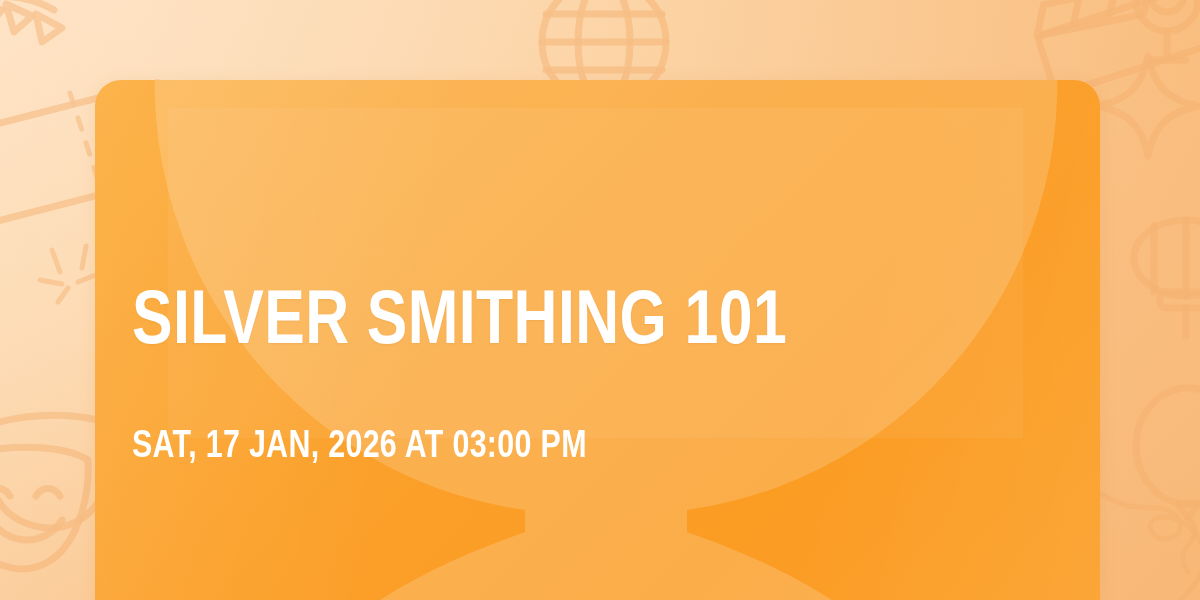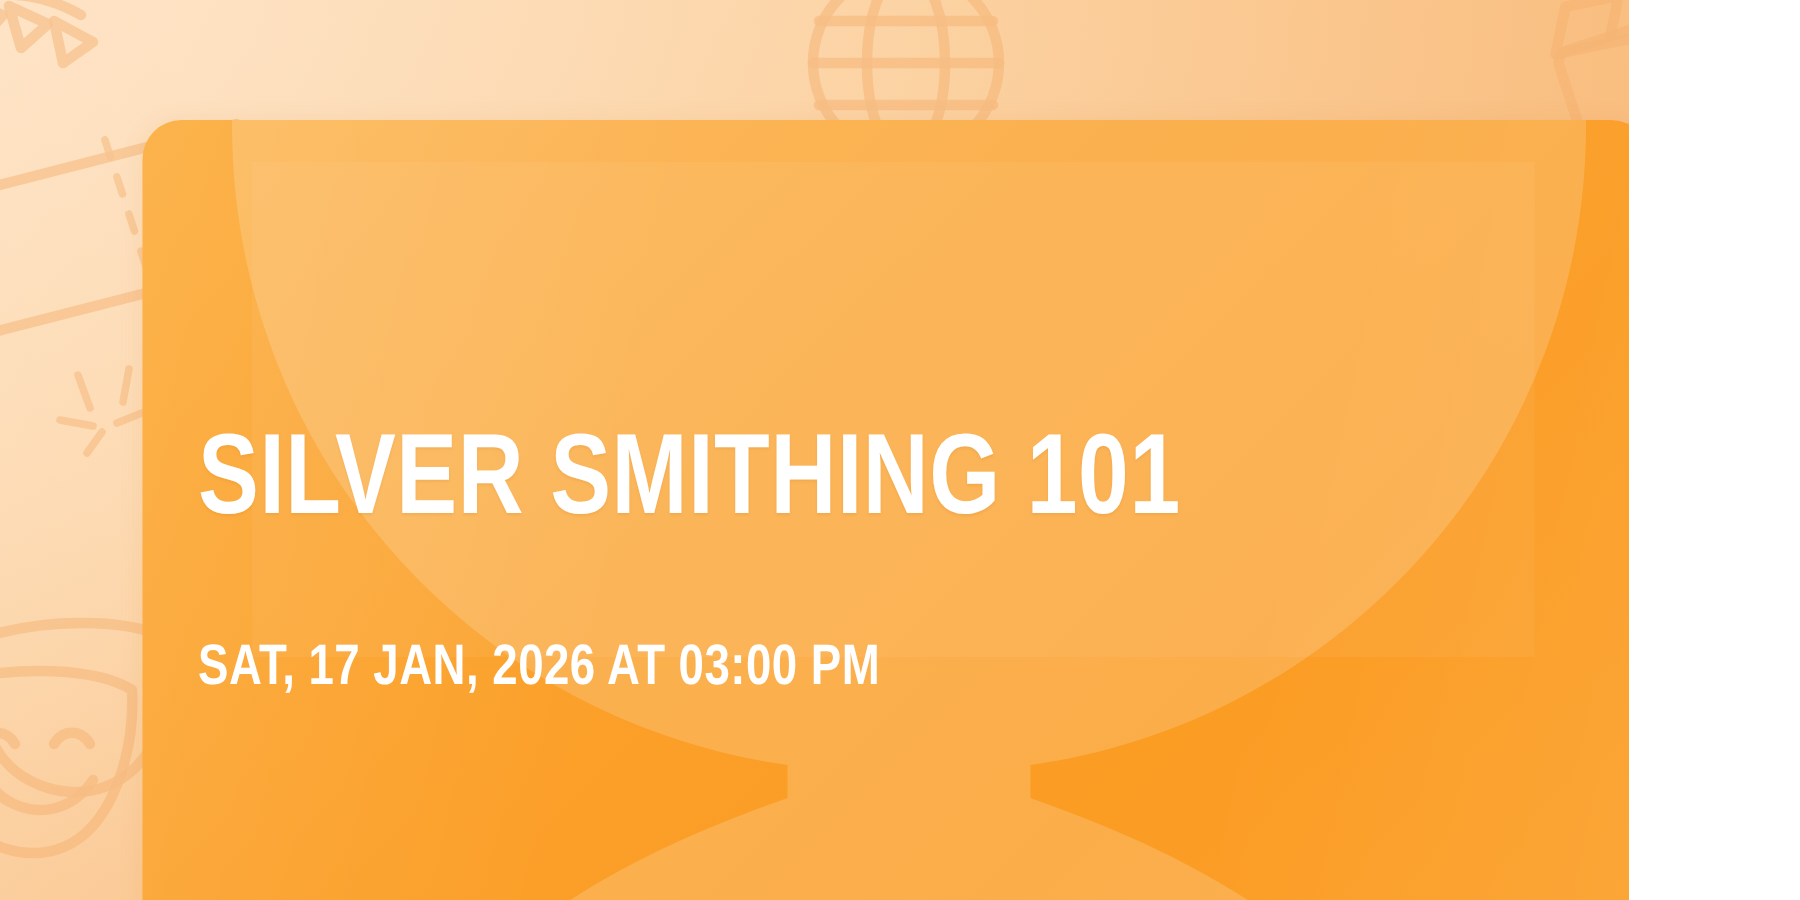--- a/index.html
+++ b/index.html
@@ -7,21 +7,21 @@
     margin: 0;
     padding: 0;
     background: #ffffff;
   }
   body {
     font-family: "Liberation Sans", sans-serif;
   }
 
   #banner {
     position: relative;
-    width: 1086px;
+    width: 1200px;
     height: 600px;
     overflow: hidden;
     background: #0f766e;
   }
 
   
   .bg-base {
     position: absolute;
     inset: 0;
     background:

